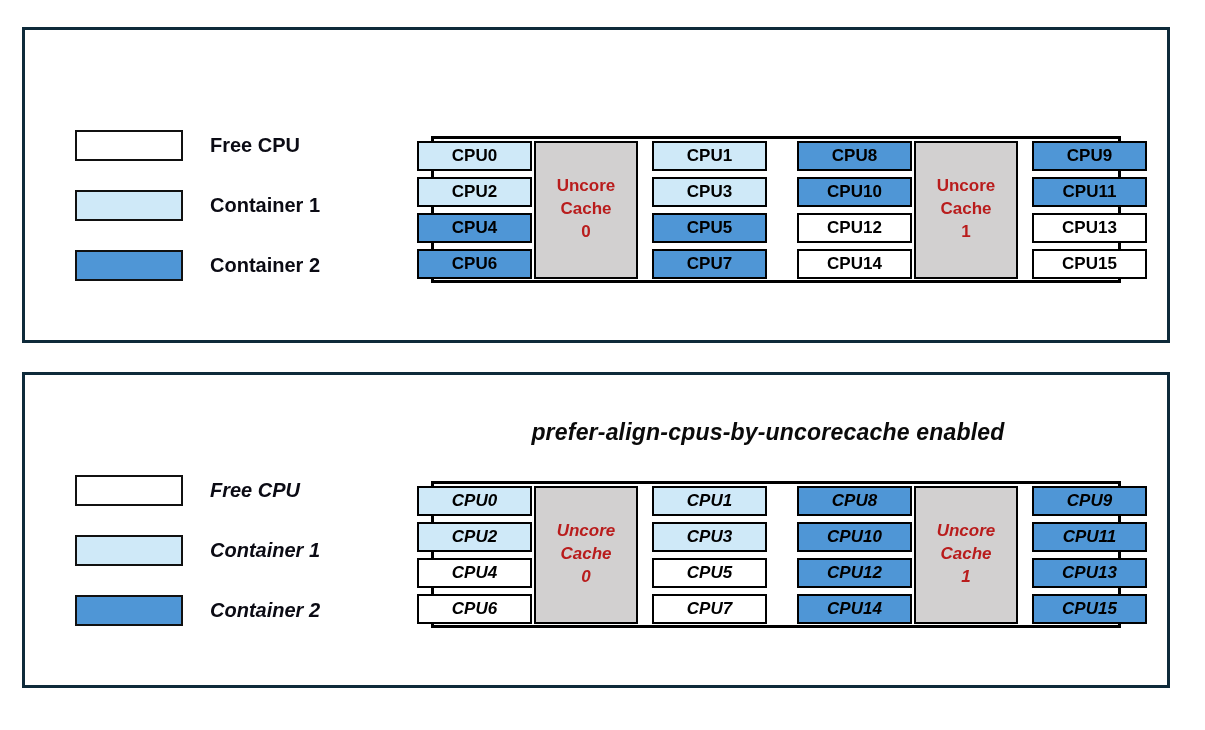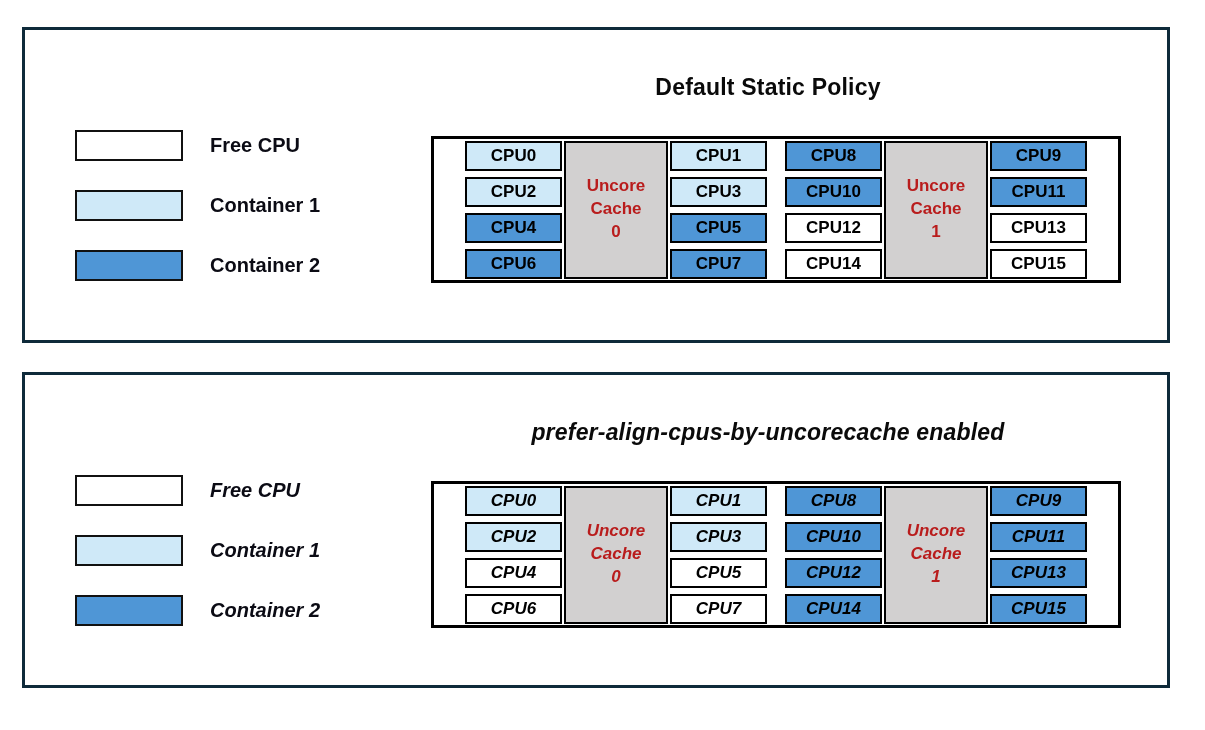--- a/index.html
+++ b/index.html
@@ -27,38 +27,37 @@
     box-sizing:border-box; margin-right:27px; background:#ffffff;
   }
   .legend-label { font-weight:bold; font-size:20px; color:#0b0b14; }
 
   .diagram {
     position:absolute; left:406px; top:106px; width:690px; height:147px;
     border:3px solid #000000; box-sizing:border-box; background:#ffffff;
     display:flex; align-items:center; justify-content:center; gap:18px;
   }
   .group { display:flex; gap:2px; }
-  .cpu-col { display:flex; flex-direction:column; gap:6px; width:97px; }
+  .cpu-col { display:flex; flex-direction:column; gap:6px; width:115px;margin-left:12px; }
   .cpu-cell {
     height:30px; border:2px solid #000000; box-sizing:border-box;
     display:flex; align-items:center; justify-content:center;
     font-weight:bold; font-size:17px; color:#000000; background:#ffffff;
   }
   .uncore-cell {
     width:104px; border:2px solid #000000; box-sizing:border-box;
     display:flex; flex-direction:column; align-items:center; justify-content:center;
     font-weight:bold; font-size:17px; color:#b91c1c; line-height:1.35;
     background:#d2d0d0;
   }
 </style>
 </head>
 <body>
 
 <div class="panel" id="panel-0" style="border-color: rgb(14, 42, 58);">
-  <div class="panel-title">Default Static Policy</div>
   <div class="legend">
       <div class="legend-item">
         <div class="legend-swatch" style="background: rgb(255, 255, 255);"></div>
         <div class="legend-label">Free CPU</div>
       </div>
       <div class="legend-item">
         <div class="legend-swatch" style="background: rgb(207, 233, 248);"></div>
         <div class="legend-label">Container 1</div>
       </div>
       <div class="legend-item">

